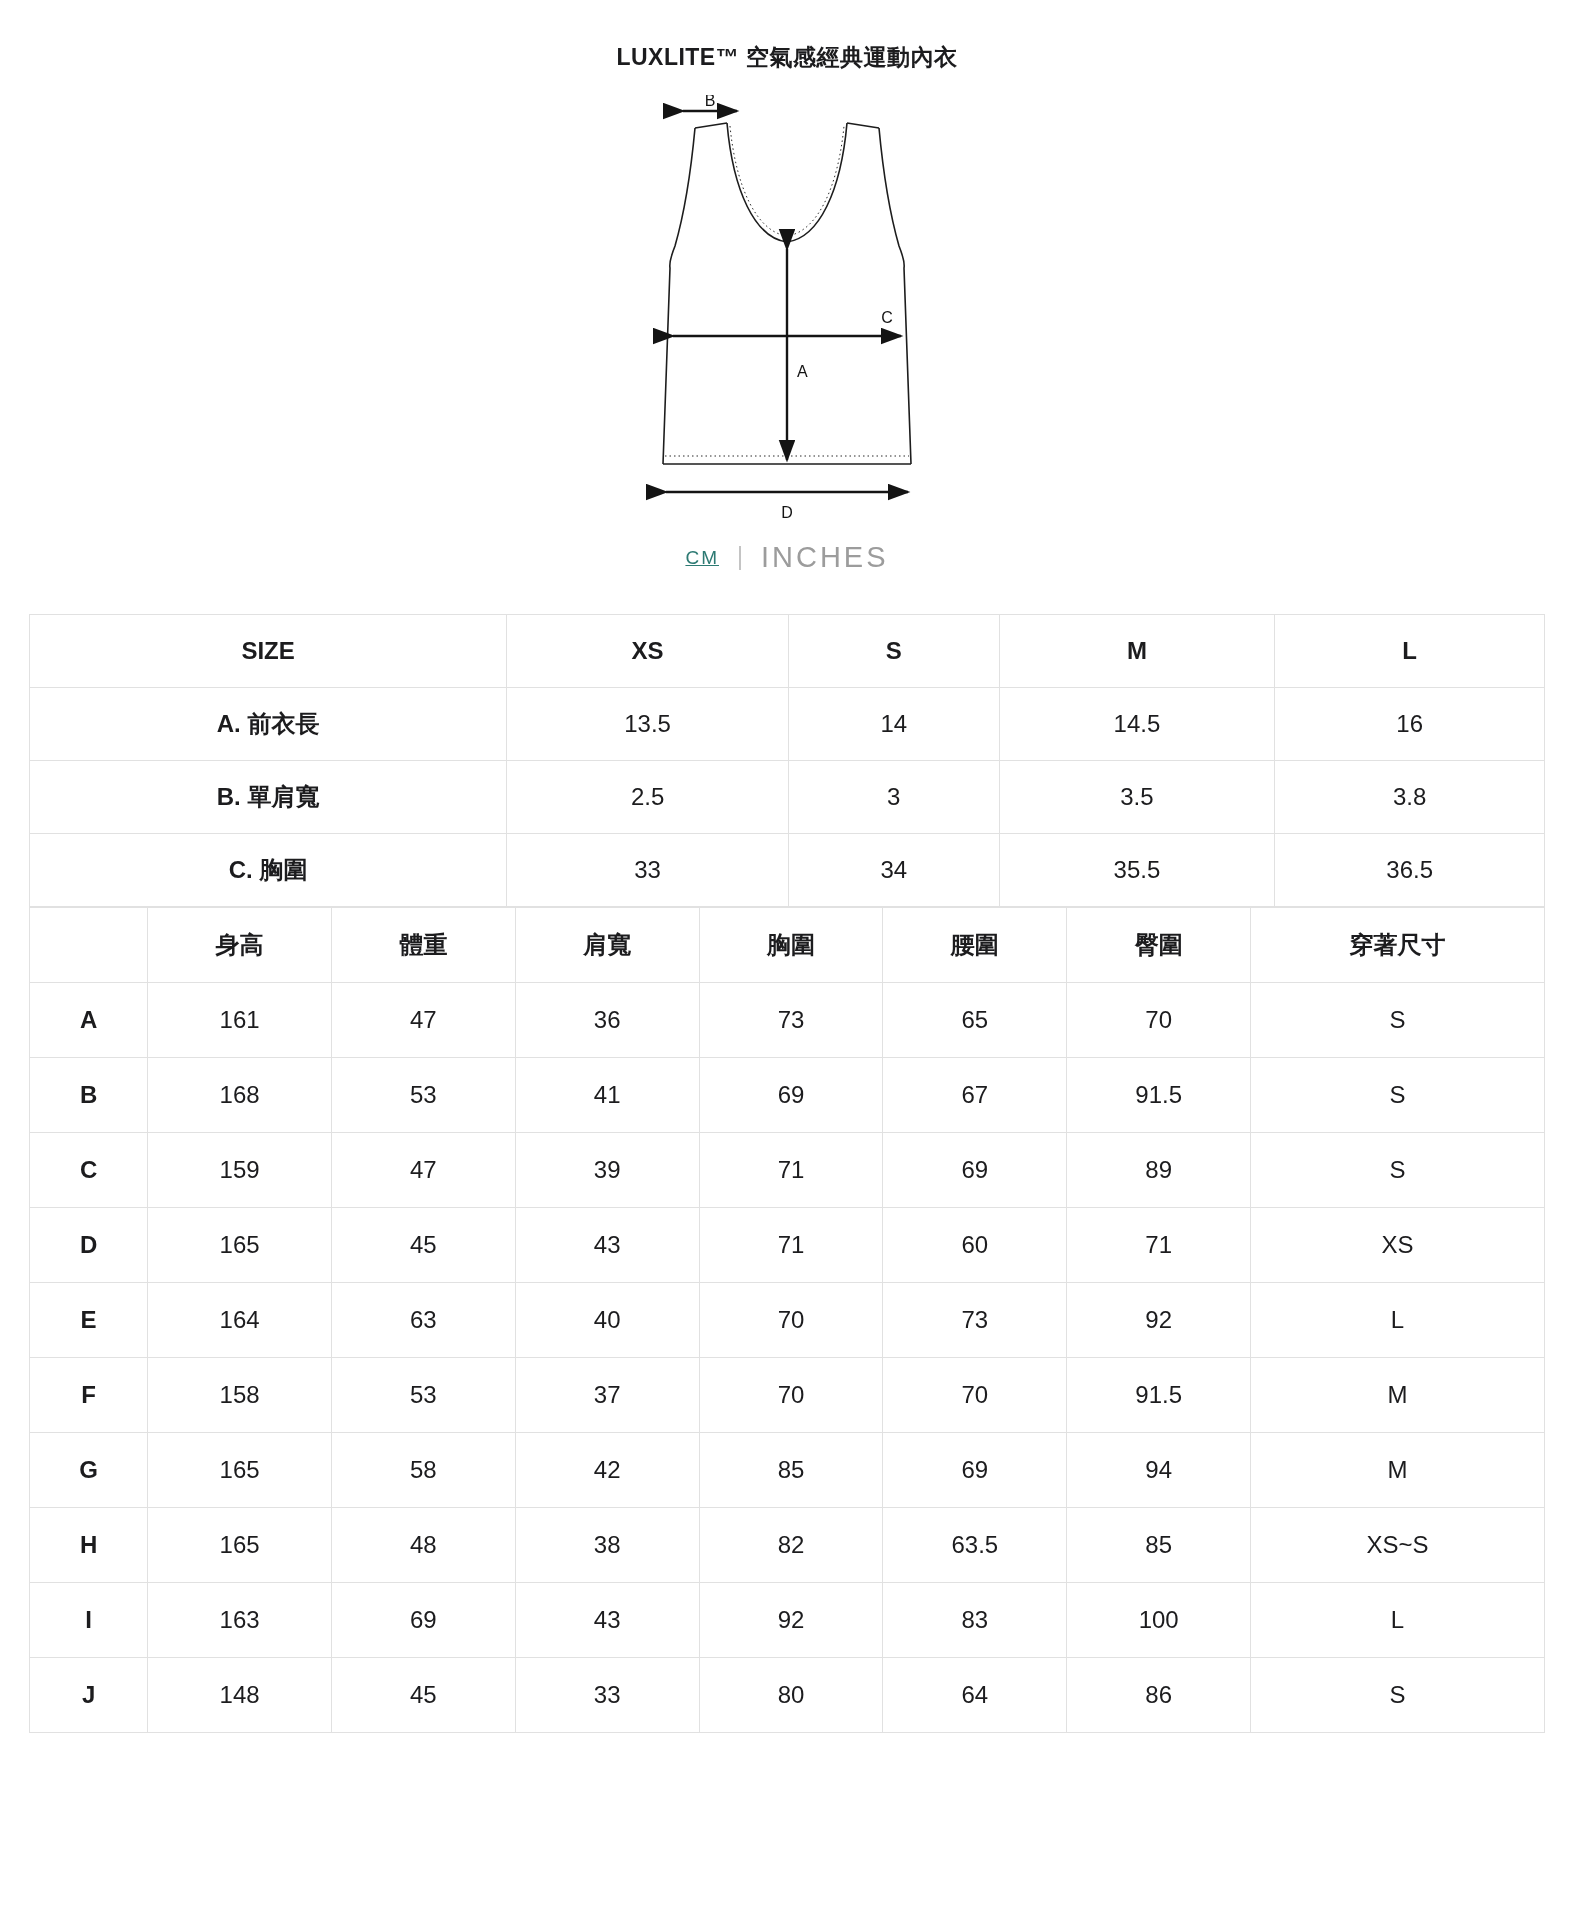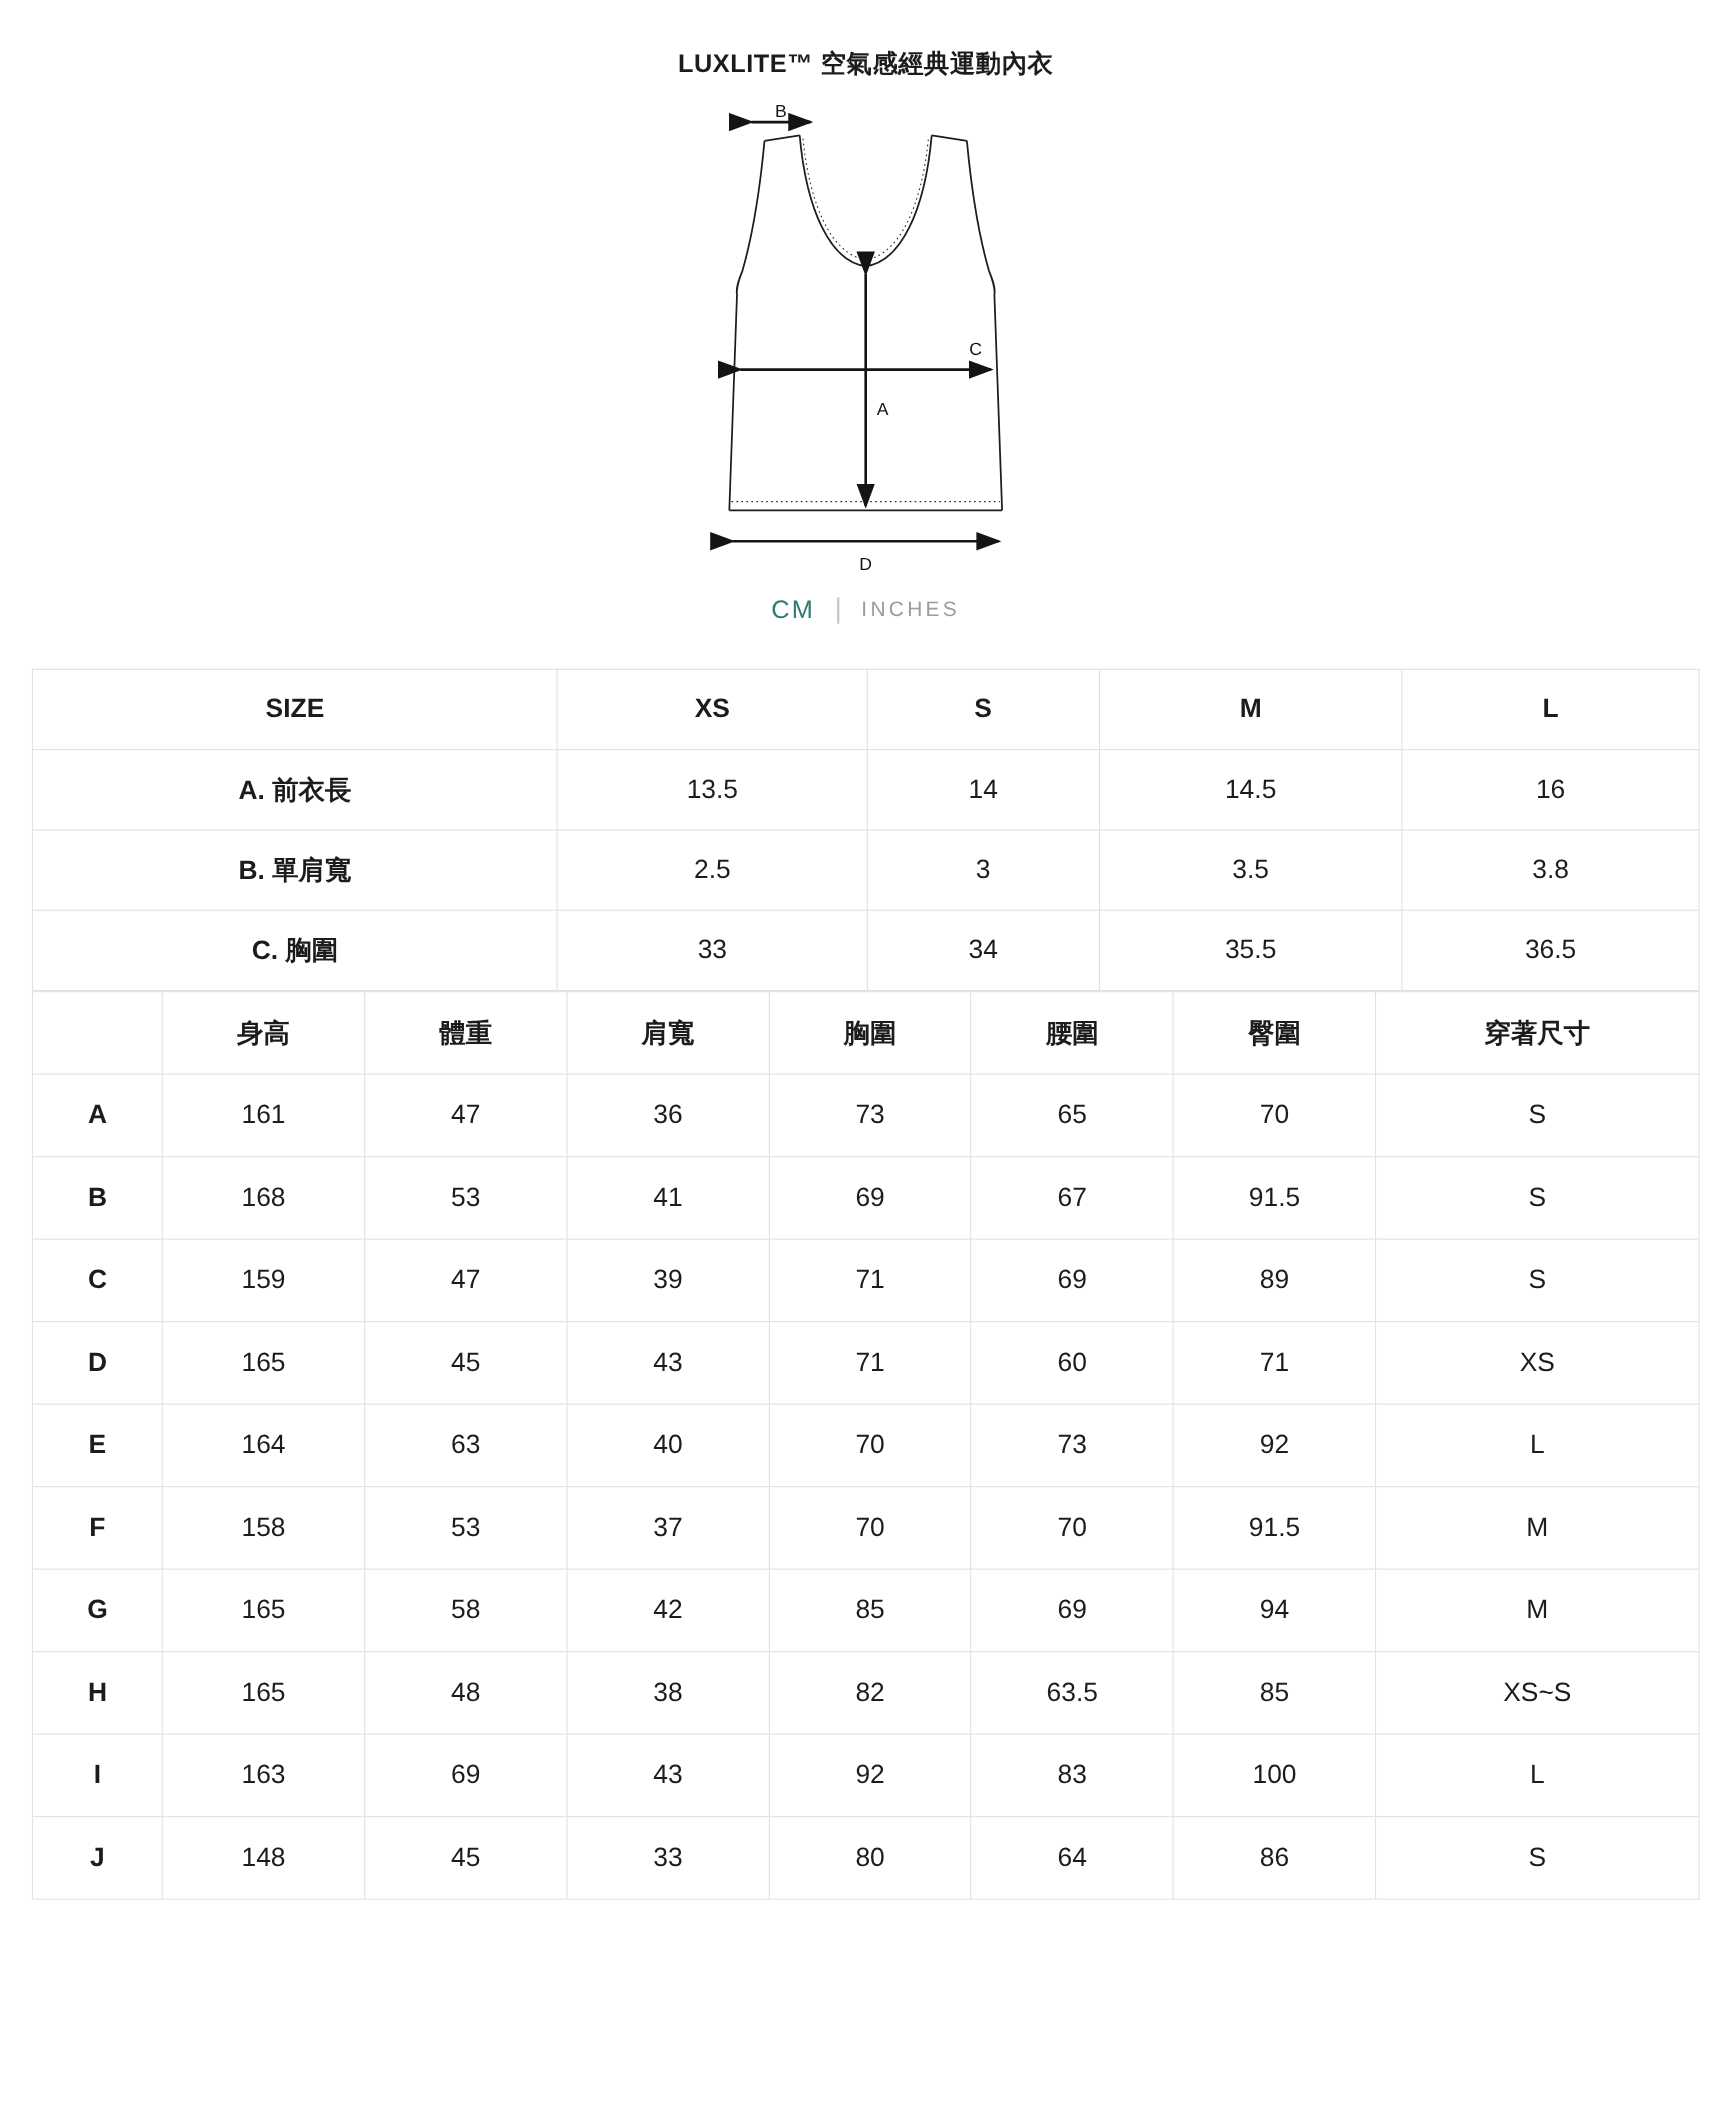--- a/index.html
+++ b/index.html
@@ -27,32 +27,33 @@
   }
 
   .unit-row {
     display: flex;
     justify-content: center;
     align-items: center;
     margin-top: 14px;
   }
   .unit-cm {
     color: #2d7a73;
-    font-size: 23px;
+    font-size: 19px;
     letter-spacing: 2px;
     cursor: pointer;
+    text-decoration: underline;
   }
   .unit-sep {
     width: 2px; height: 24px;
     background: #c4c4c4;
     margin: 0 20px;
   }
   .unit-in {
     color: #9c9c9c;
-    font-size: 19px;
+    font-size: 29px;
     letter-spacing: 3px;
     cursor: pointer;
   }
 
   table {
     width: 100%;
     border-collapse: collapse;
     table-layout: fixed;
     text-align: center;
     font-size: 24px;

